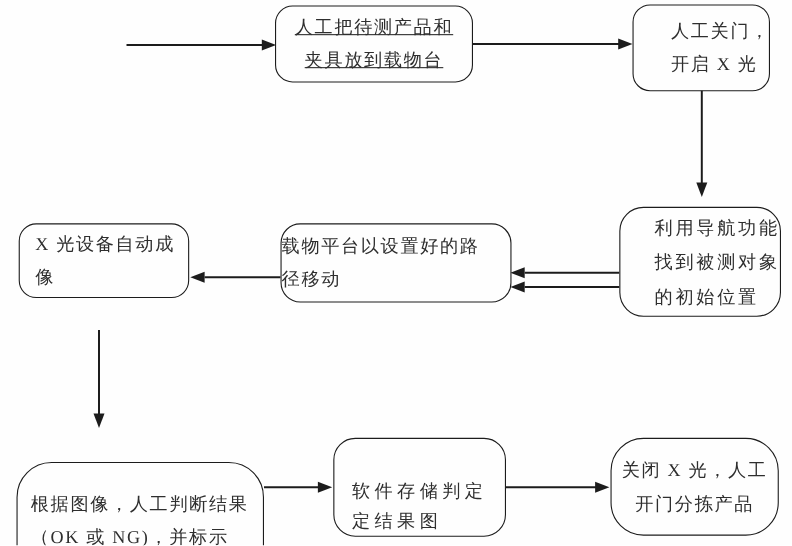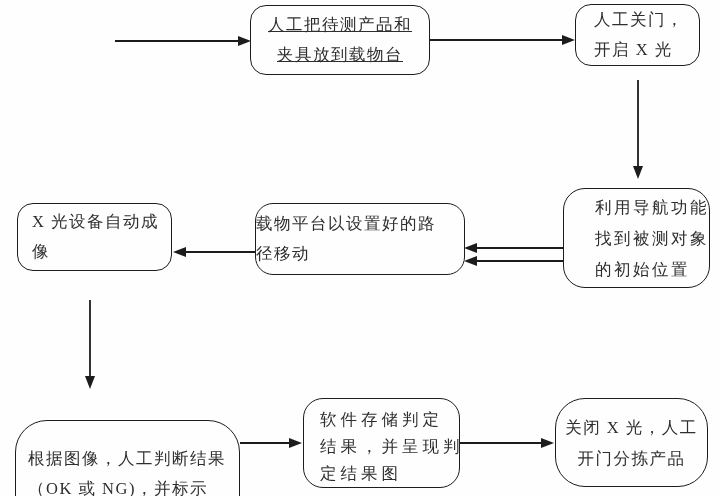--- a/index.html
+++ b/index.html
@@ -12,21 +12,21 @@
     position:absolute;box-sizing:border-box;background:#fefefe;
     border:1.8px solid #1c1c1c;border-radius:16px;
     display:flex;flex-direction:column;justify-content:center;
     font-size:16.5px;letter-spacing:1.5px;line-height:30px;overflow:hidden;
   }
   .node .ln{white-space:nowrap;}
   .center{align-items:center;text-align:center;}
   .left{align-items:flex-start;text-align:left;}
   .b1{left:25px;top:8px;width:90px;height:65px;border-radius:14px;font-size:17px;line-height:27px;}
   .b2{left:250px;top:5px;width:180px;height:70px;text-decoration:underline;}
-  .b3{left:575px;top:4px;width:125px;height:62px;padding-left:18px;}
+  .b3{left:575px;top:4px;width:125px;height:79px;padding-left:34px;}
   .b4{left:563px;top:188px;width:147px;height:100px;border-radius:22px;padding-left:31px;line-height:31px;letter-spacing:2.5px;text-align:right;}
   .b5{left:255px;top:203px;width:210px;height:72px;border-radius:18px;}
   .b6{left:17px;top:203px;width:155px;height:68px;padding-left:14px;}
   .b7{left:15px;top:420px;width:225px;height:108px;border-radius:32px;padding-left:12px;}
   .b8{left:303px;top:398px;width:157px;height:90px;border-radius:20px;padding-left:16px;
       line-height:27px;letter-spacing:4px;justify-content:flex-end;padding-top:12px;}
   .b9{left:555px;top:398px;width:153px;height:89px;border-radius:30px;line-height:31px;}
   svg.edges{position:absolute;left:0;top:0;pointer-events:none;}
   svg.edges line{stroke:#1c1c1c;stroke-width:1.8;}
   svg.edges polygon{fill:#1c1c1c;stroke:none;}
@@ -102,21 +102,20 @@
     <div class="ln">像</div>
   </div>
 
   <div class="node b7 left">
     <div class="ln">根据图像，人工判断结果</div>
     <div class="ln">（OK 或 NG)，并标示</div>
   </div>
 
   <div class="node b8 left">
     <div class="ln">软件存储判定</div>
-    <div class="ln">结果，并呈现判</div>
     <div class="ln">定结果图</div>
   </div>
 
   <div class="node b9 center">
     <div class="ln">关闭 X 光，人工</div>
     <div class="ln">开门分拣产品</div>
   </div>
 
 </div>
 

